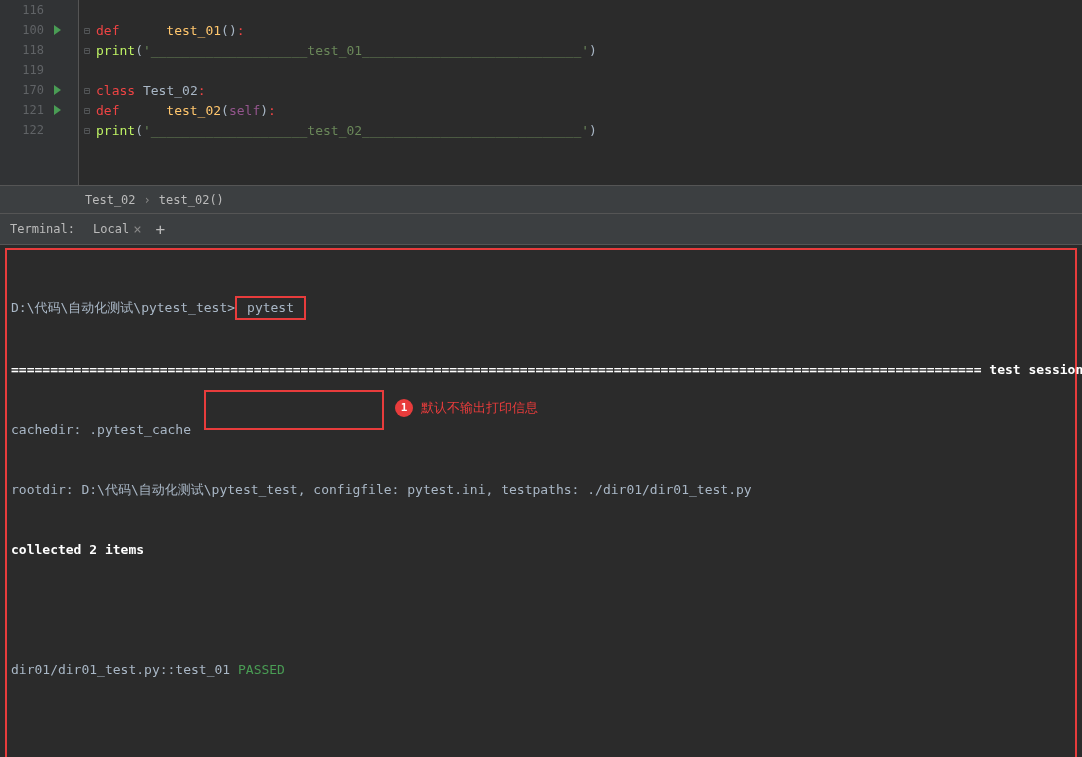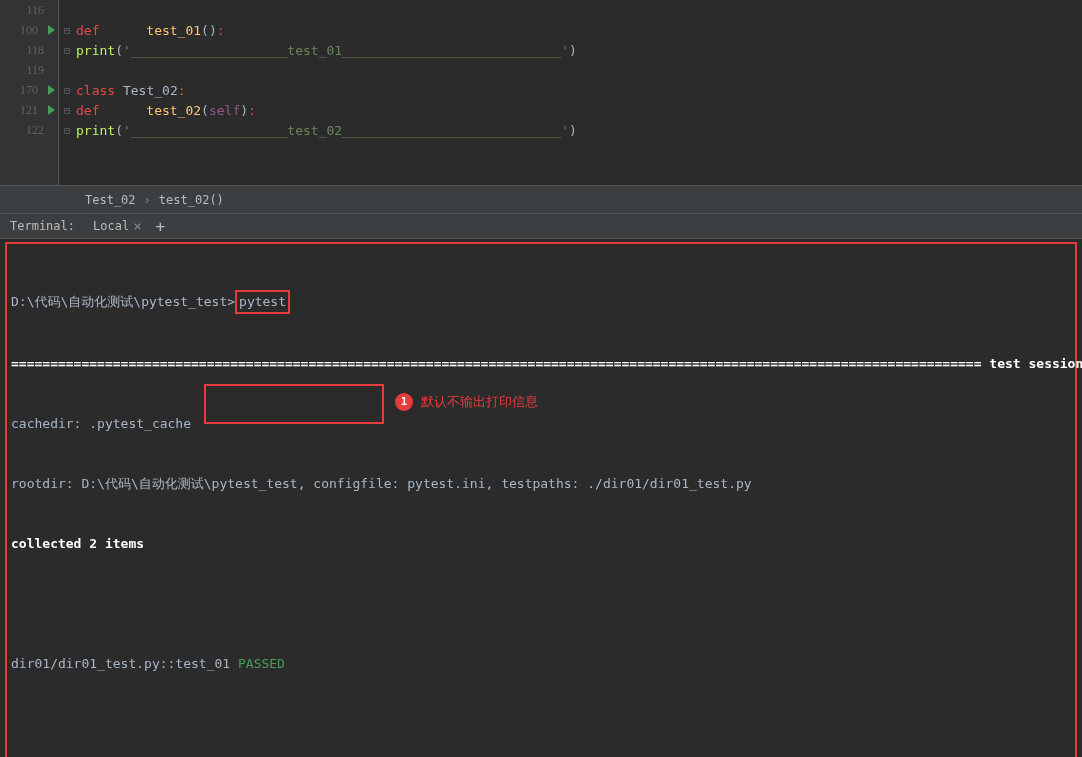--- a/index.html
+++ b/index.html
@@ -11,25 +11,24 @@
       width: 1082px;
       height: 757px;
       overflow: hidden;
     }
     .editor-area {
       display: flex;
       height: 185px;
       background: #2b2b2b;
     }
     .gutter {
-      width: 59px;
+      width: 79px;
       background: #313335;
       border-right: 1px solid #555;
       padding-top: 0px;
-      font-family: Liberation Serif, serif;
     }
     .gutter-line {
       display: flex;
       align-items: center;
       height: 20px;
       padding: 0 4px 0 20px;
       color: #606366;
       font-size: 12px;
     }
     .line-num { width: 24px; text-align: right; }
@@ -63,21 +62,21 @@
       background: #3c3f41;
       border-top: 1px solid #555;
       display: flex;
       align-items: center;
       padding-left: 85px;
       font-size: 12px;
       color: #bbb;
     }
     .bc-sep { margin: 0 8px; color: #888; }
     .terminal-header {
-      height: 26px;
+      height: 32px;
       background: #3c3f41;
       border-top: 1px solid #555;
       border-bottom: 1px solid #555;
       display: flex;
       align-items: center;
       padding-left: 10px;
       font-size: 12px;
     }
     .th-label { color: #bbb; margin-right: 18px; }
     .th-tab { color: #bbb; margin-right: 4px; }
@@ -96,21 +95,21 @@
       line-height: 20px;
       white-space: pre;
       font-size: 13px;
     }
     .border-red { border-color: #e83c3c; }
     .pass { color: #499c54; font-weight: normal; }
     .bold { font-weight: bold; color: #fff; }
     .cmd-box-red {
       border: 2px solid #e83c3c;
       display: inline-block;
-      padding: 0 2px;
+      padding: 0 10px;
     }
     .circle-badge {
       display: inline-flex;
       width: 18px; height: 18px;
       border-radius: 50%;
       align-items: center;
       justify-content: center;
       color: #fff;
       font-size: 11px;
       font-weight: bold;

